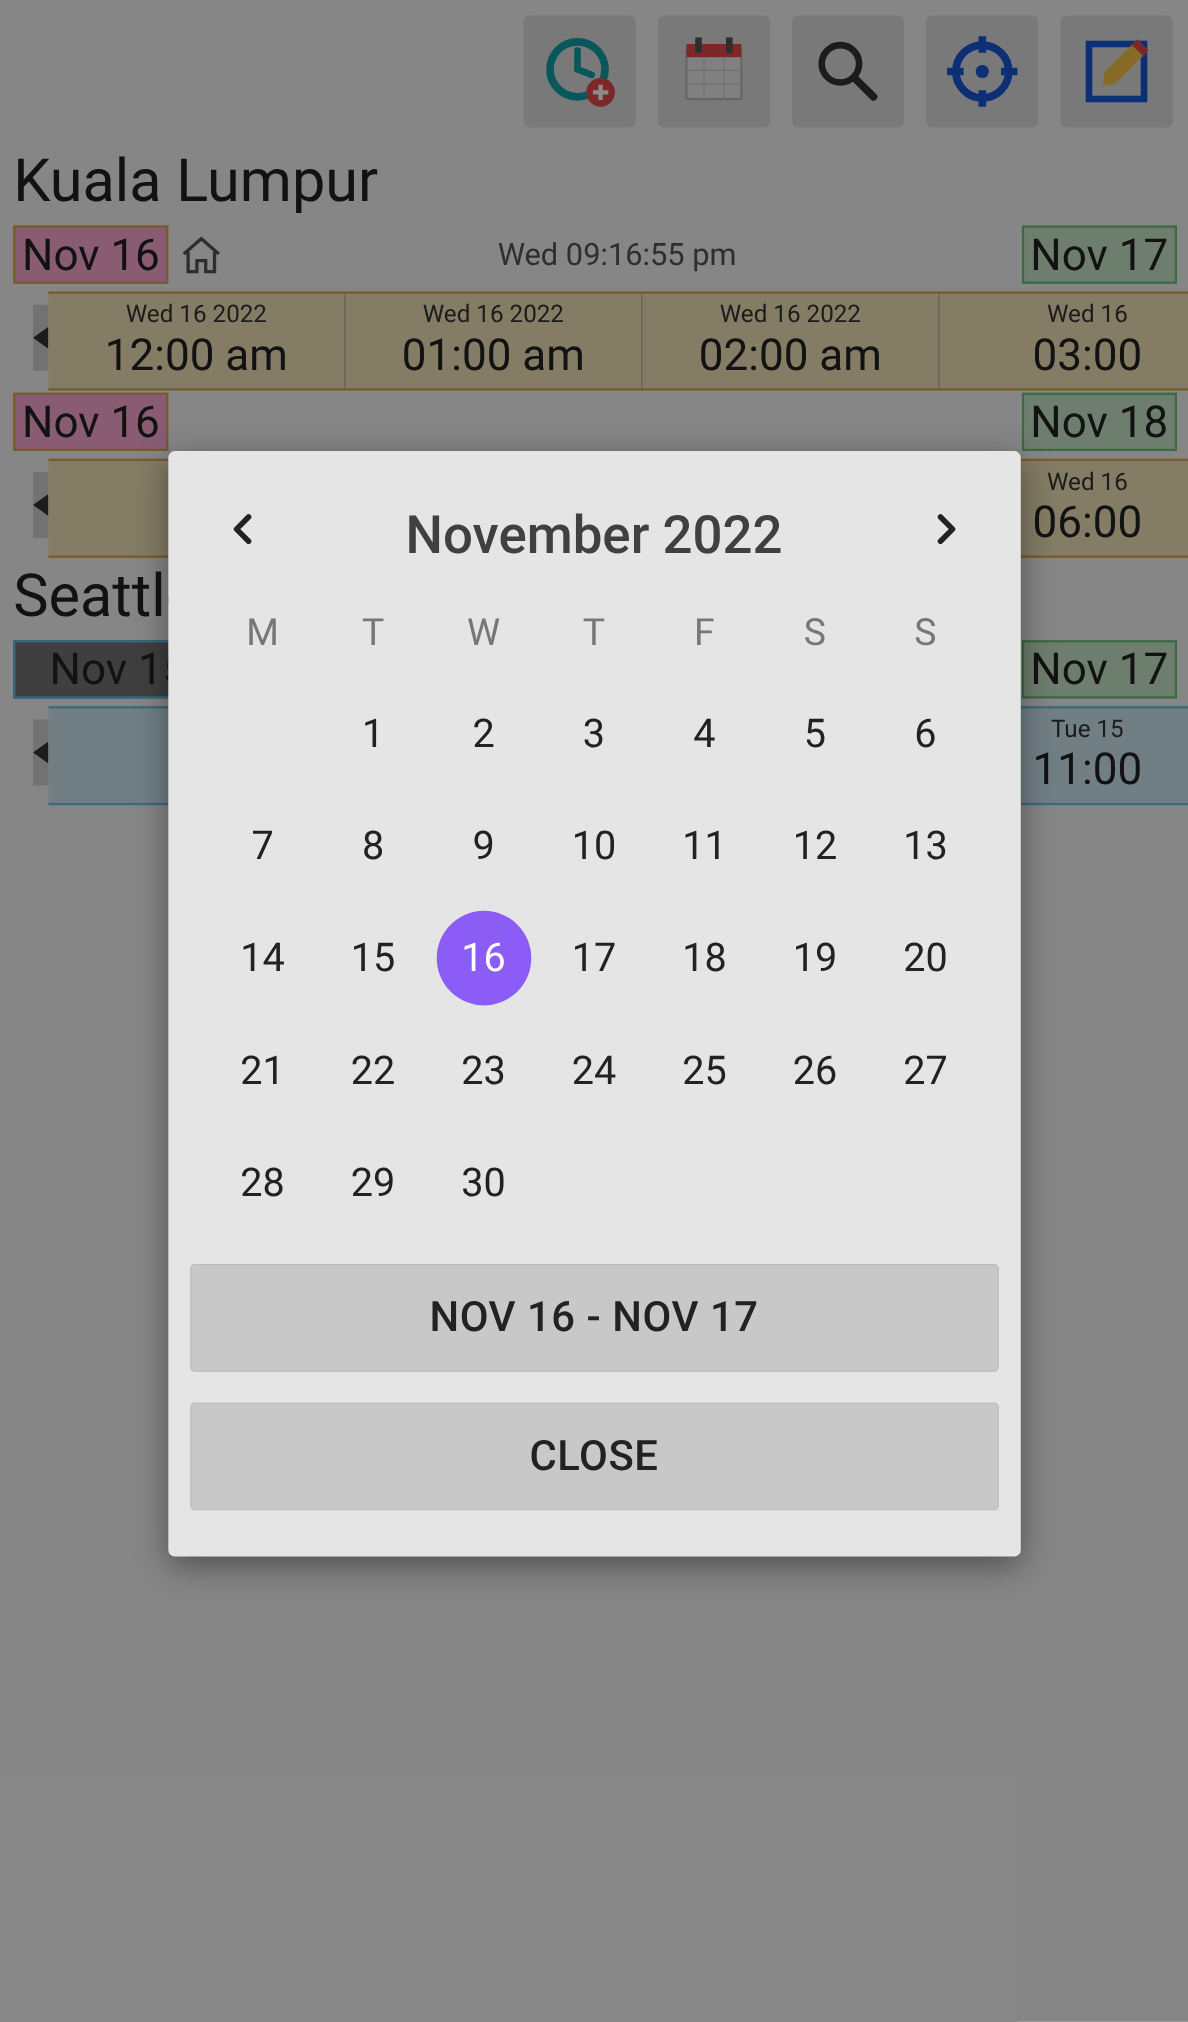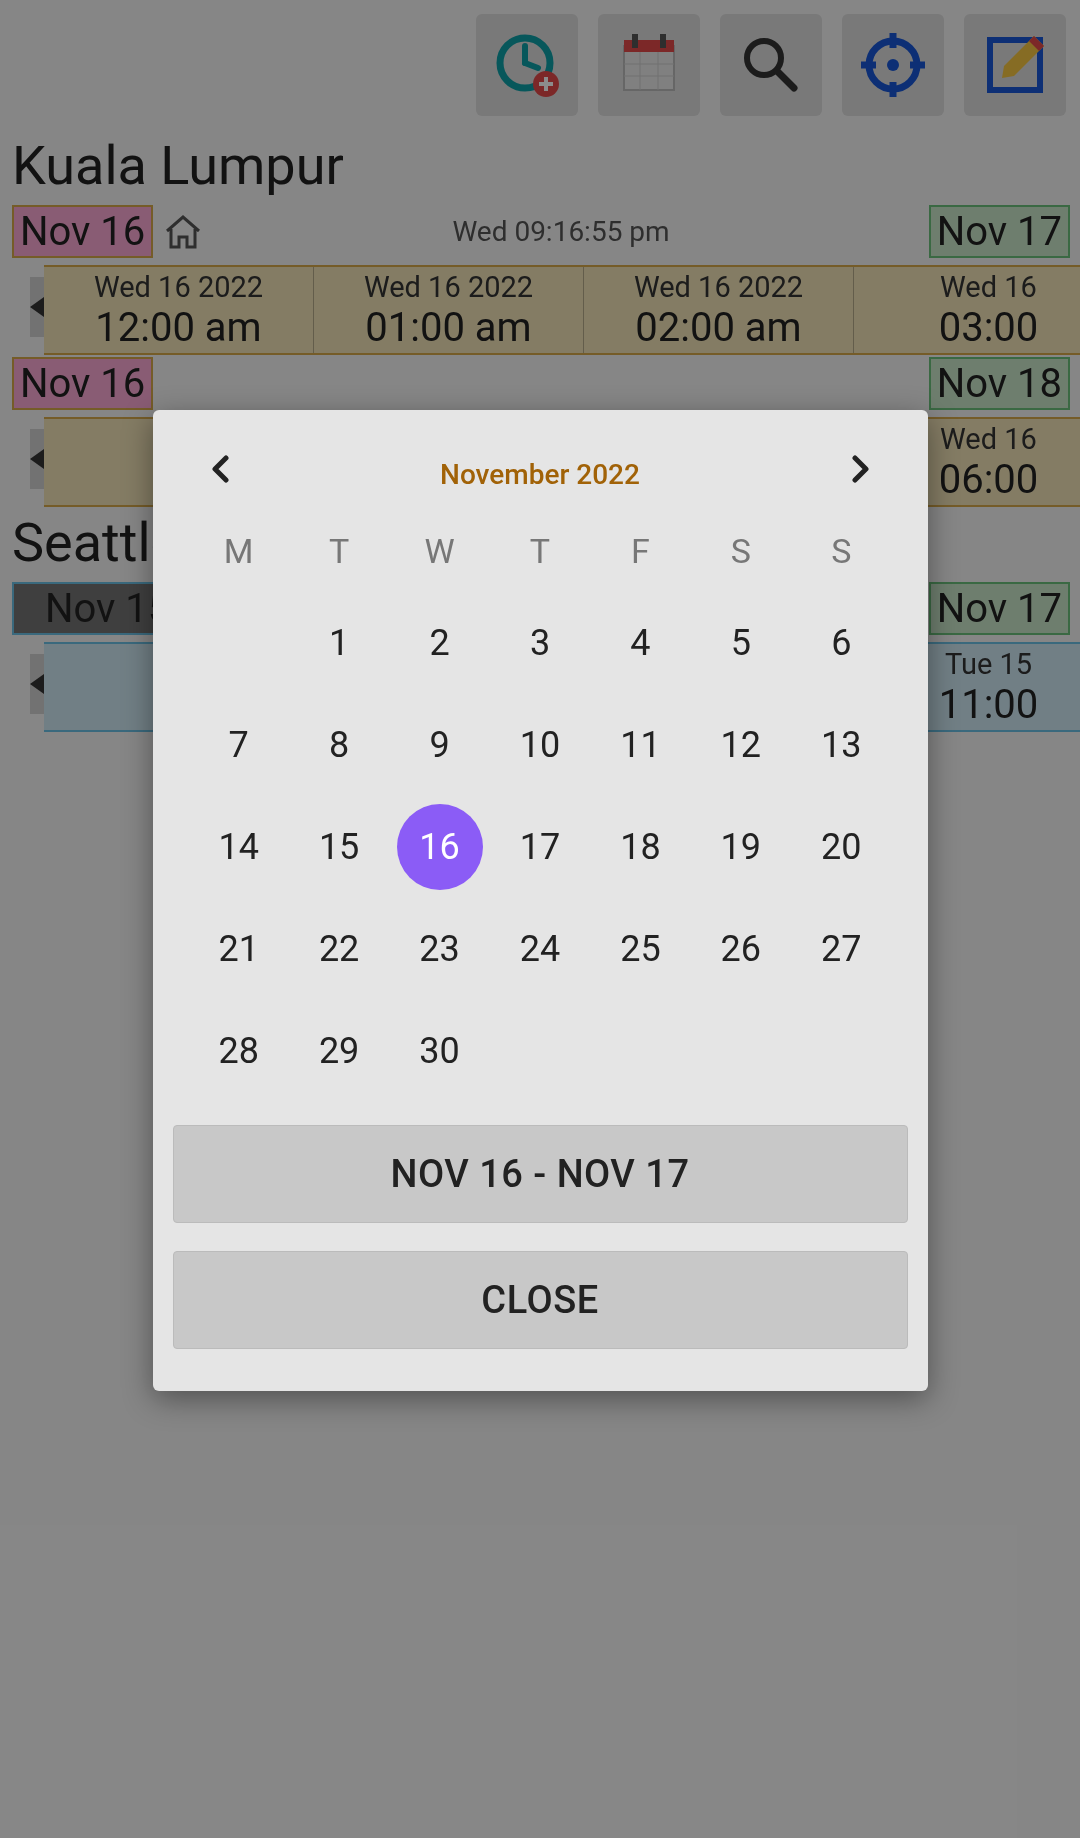--- a/index.html
+++ b/index.html
@@ -15,26 +15,26 @@
   .d-start.blue { border-color: #6abfe3; background: #737373; padding-left: 31px; }
   .d-end { border-color: #6bbf7b; background: #c8e6c9; margin-left: auto; }
   .home-icon { width: 40px; height: 40px; margin-left: 10px; color:#555; }
   .clock-text { margin-left: auto; margin-right: 10px; font-size: 28px; color: #555; }
   .timeline { display: flex; align-items: stretch; margin-top: 6px; height: 90px; }
   .nav-square { width: 60px; height: 60px; background: #d0d0d0; display:flex; align-items:center; justify-content:center; margin: 12px 0 0 18px; }
   .nav-square .tri { width:0;height:0;border-top:10px solid transparent;border-bottom:10px solid transparent;border-right:14px solid #333; }
   .tl-strip { flex:1; display:flex; border-top:2px solid #d6a84a; border-bottom:2px solid #d6a84a; background:#f0e2b7; margin-left:0; }
   .tl-strip.blue { border-color:#6abfe3; background:#cee7f2; }
   .tl-cell { flex:0 0 270px; border-right:1px solid rgba(0,0,0,0.25); display:flex; flex-direction:column; align-items:center; justify-content:center; }
-  .tl-date { font-size:29px; color:#333; }
+  .tl-date { font-size:22px; color:#333; }
   .tl-time { font-size:40px; color:#222; }
   .overlay { position:absolute; inset:0; background:rgba(0,0,0,0.45); display:flex; align-items:flex-start; justify-content:center; }
   .dialog { width: 775px; margin-top: 410px; background: #e5e5e5; border-radius: 6px; padding: 30px 10px 14px 10px; box-shadow: 0 8px 30px rgba(0,0,0,0.4); }
   .dlg-header { display:flex; align-items:center; justify-content:space-between; padding: 6px 36px 30px 36px; }
-  .month-title { font-size:28px; font-weight:500; color:#a16207;margin-top:12px; }
+  .month-title { font-size:48px; font-weight:500; color:#404040;margin-top:12px; }
   .chev { width:44px; height:44px; display:flex; align-items:center; justify-content:center; font-size:46px; color:#333; }
   .cal-grid { display:grid; grid-template-columns: repeat(7, 1fr); row-gap: 42px; padding: 10px 26px 30px 26px; text-align:center; }
   .dow { color:#777; font-size:34px; font-weight:400; }
   .day { font-size:36px; color:#222; height:60px; display:flex; align-items:center; justify-content:center; }
   .day.sel { background:#8b5cf6; color:#fff; border-radius:50%; width:86px; height:86px; margin:-13px auto; }
   .day.empty { color:transparent; }
   .dlg-btn { display:block; margin: 14px 10px 28px 10px; background:#c8c8c8; border:1px solid #bbb; border-radius:4px; text-align:center; padding: 26px 0; font-size:38px; font-weight:500; color:#222; letter-spacing:0.5px; }
   svg { display:block; }
 </style>
 </head>

